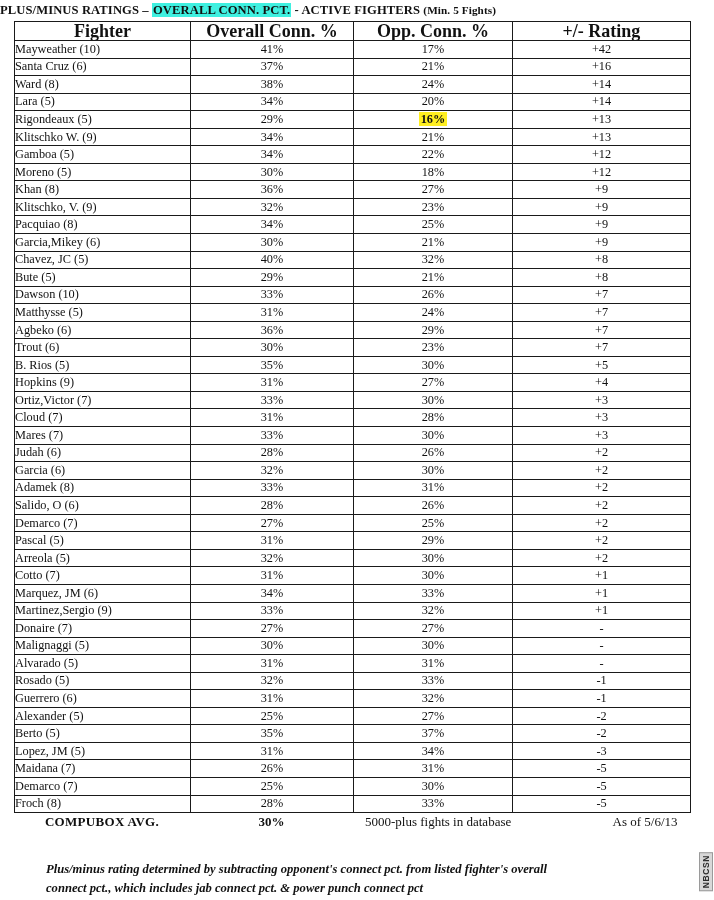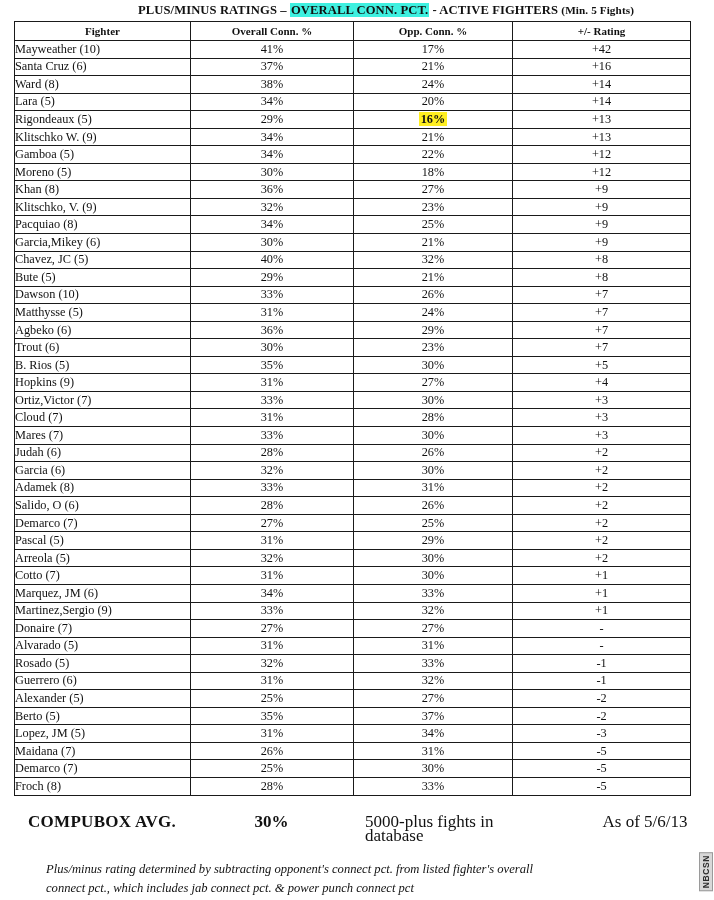--- a/index.html
+++ b/index.html
@@ -20,21 +20,21 @@
   #sheet {
     position: relative;
     width: 714px;
     height: 900px;
     box-sizing: border-box;
   }
 
   
   .title-bar {
     width: 634px;
-    text-align: right;
+    text-align: left;
     padding-top: 3px;
     padding-bottom: 2px;
     font-size: 12.6px;
     font-weight: bold;
     letter-spacing: 0.1px;
     white-space: nowrap;
   }
   .title-bar .seg { display: inline; }
   .title-hl {
     background: #3ff0e0;
@@ -69,21 +69,21 @@
     line-height: 15px;
     padding: 0 0 0 0;
     font-size: 12.3px;
     vertical-align: middle;
     overflow: hidden;
     white-space: nowrap;
   }
   table.grid thead th {
     font-weight: bold;
     text-align: center;
-    font-size: 11px;
+    font-size: 18px;
     height: 18px;
   }
   td.name {
     text-align: left;
     padding-left: 4px;
   }
   td.num {
     text-align: center;
   }
   .cell-hl {
@@ -96,21 +96,21 @@
   .summary {
     position: absolute;
     left: 14px;
     top: 815px;
     width: 676px;
     height: 34px;
   }
   .summary .s-col {
     position: absolute;
     top: 0;
-    font-size: 17px;
+    font-size: 13px;
     line-height: 14px;
   }
   .s-label {
     left: 0;
     width: 176px;
     text-align: center;
     font-weight: bold;
     letter-spacing: 0.3px;
     font-size: 12px;
   }
@@ -134,21 +134,21 @@
     margin-left: 44px;
   }
 
   
   .footnote {
     position: absolute;
     left: 46px;
     top: 860px;
     width: 630px;
     font-style: italic;
-    font-weight: normal;
+    font-weight: bold;
     font-size: 12.6px;
     line-height: 19px;
     text-align: left;
   }
   .footnote span { display: block; }
 
   
   .vert-mark {
     position: absolute;
     right: 1px;
@@ -390,20 +390,26 @@
             <td class="num">32%</td>
             <td class="num">+1</td>
           </tr>
           <tr>
             <td class="name">Donaire (7)</td>
             <td class="num">27%</td>
             <td class="num">27%</td>
             <td class="num">-</td>
           </tr>
           <tr>
+            <td class="name">Malignaggi (5)</td>
+            <td class="num">30%</td>
+            <td class="num">30%</td>
+            <td class="num">-</td>
+          </tr>
+          <tr>
             <td class="name">Alvarado (5)</td>
             <td class="num">31%</td>
             <td class="num">31%</td>
             <td class="num">-</td>
           </tr>
           <tr>
             <td class="name">Rosado (5)</td>
             <td class="num">32%</td>
             <td class="num">33%</td>
             <td class="num">-1</td>

